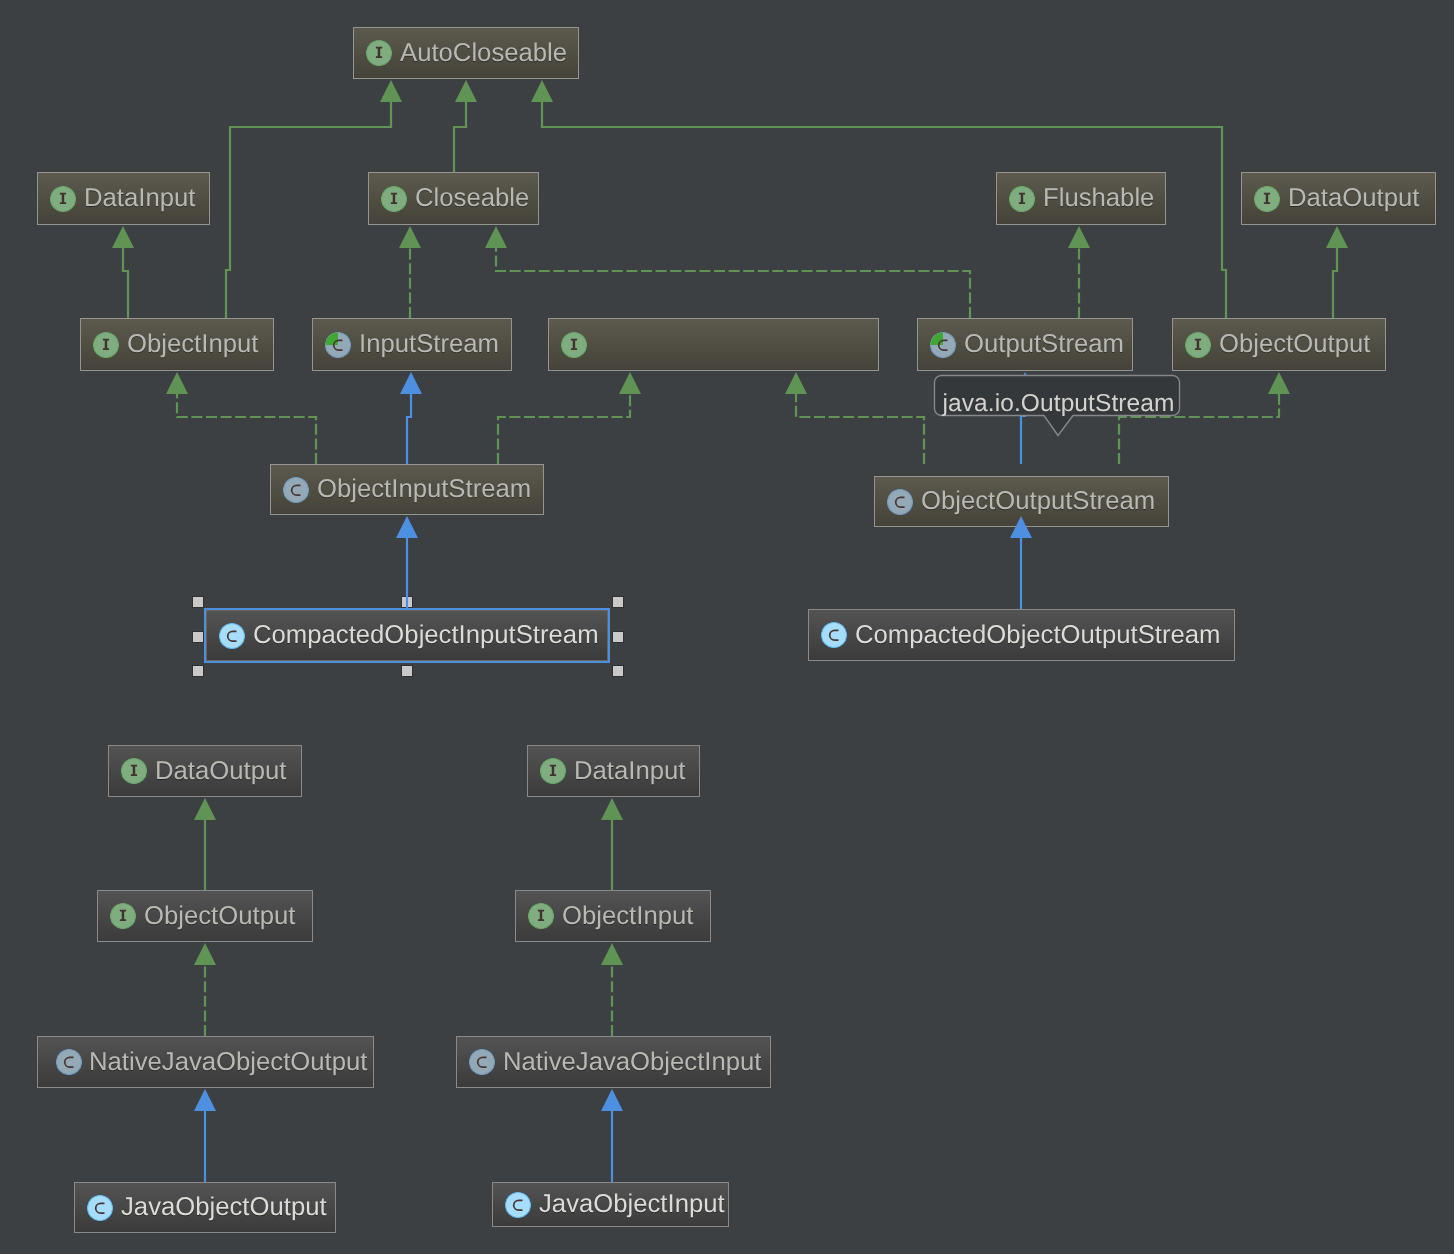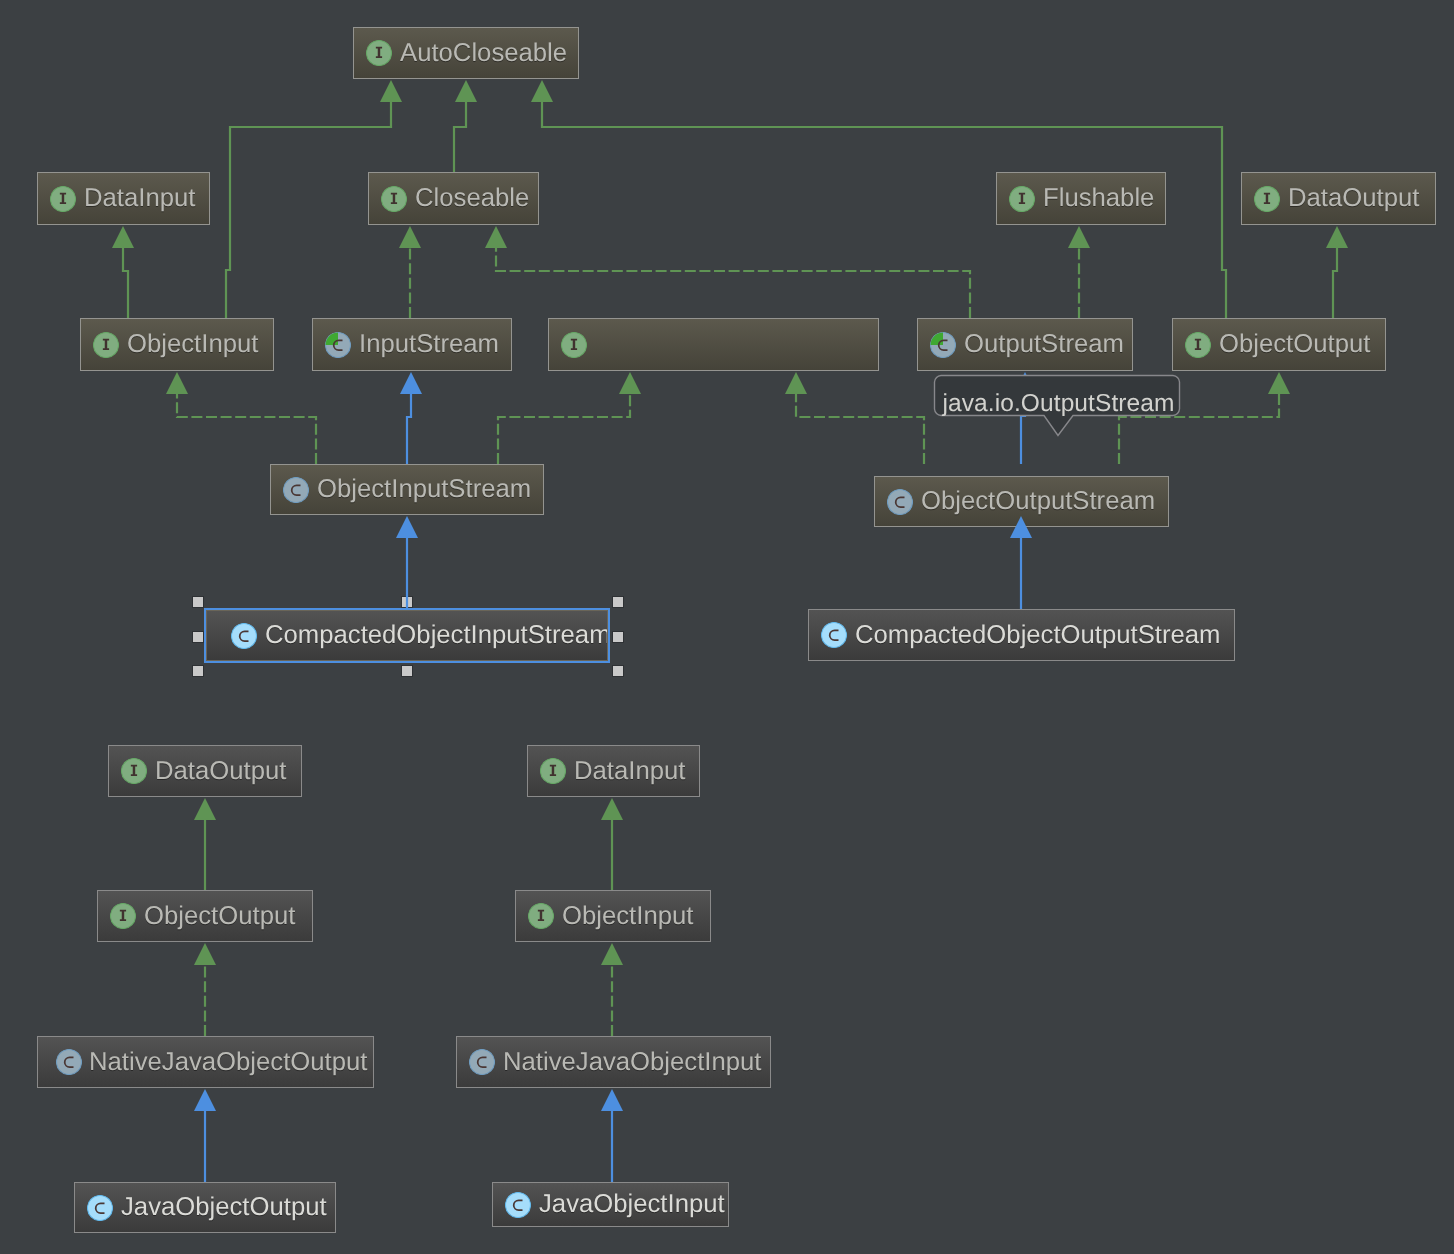--- a/index.html
+++ b/index.html
@@ -112,21 +112,21 @@
         </svg>
         <span class="lbl">ObjectInputStream</span>
       </div>
       <div class="node lib" style="left: 874px; top: 456px; width: 295px; height: 51px; margin-top: 20px;">
         <svg class="ic" width="26" height="26" viewBox="0 0 26 26">
           <circle cx="13" cy="13" r="12.5" fill="#93a9b7" stroke="#6f9cc0" stroke-width="1.1"></circle>
           <path fill="none" stroke="#4a3734" stroke-width="1.75" stroke-linecap="butt" stroke-linejoin="round" d="M17.5 8.35 H13.6 A4.9 4.9 0 0 0 8.7 13.2 A4.9 4.9 0 0 0 13.6 18.05 H17.5"></path>
         </svg>
         <span class="lbl">ObjectOutputStream</span>
       </div>
-      <div class="node proj selected" style="left: 206px; top: 610px; width: 402px; height: 51px; padding-left: 12px;">
+      <div class="node proj selected" style="left: 206px; top: 610px; width: 402px; height: 51px;">
         <svg class="ic" width="26" height="26" viewBox="0 0 26 26">
           <circle cx="13" cy="13" r="12.5" fill="#a5ddfb" stroke="#62baee" stroke-width="1.1"></circle>
           <path fill="none" stroke="#4a3734" stroke-width="1.75" stroke-linecap="butt" stroke-linejoin="round" d="M17.5 8.35 H13.6 A4.9 4.9 0 0 0 8.7 13.2 A4.9 4.9 0 0 0 13.6 18.05 H17.5"></path>
         </svg>
         <span class="lbl">CompactedObjectInputStream</span>
       </div>
       <div class="node user" style="left: 808px; top: 609px; width: 427px; height: 52px;">
         <svg class="ic" width="26" height="26" viewBox="0 0 26 26">
           <circle cx="13" cy="13" r="12.5" fill="#a5ddfb" stroke="#62baee" stroke-width="1.1"></circle>
           <path fill="none" stroke="#4a3734" stroke-width="1.75" stroke-linecap="butt" stroke-linejoin="round" d="M17.5 8.35 H13.6 A4.9 4.9 0 0 0 8.7 13.2 A4.9 4.9 0 0 0 13.6 18.05 H17.5"></path>

